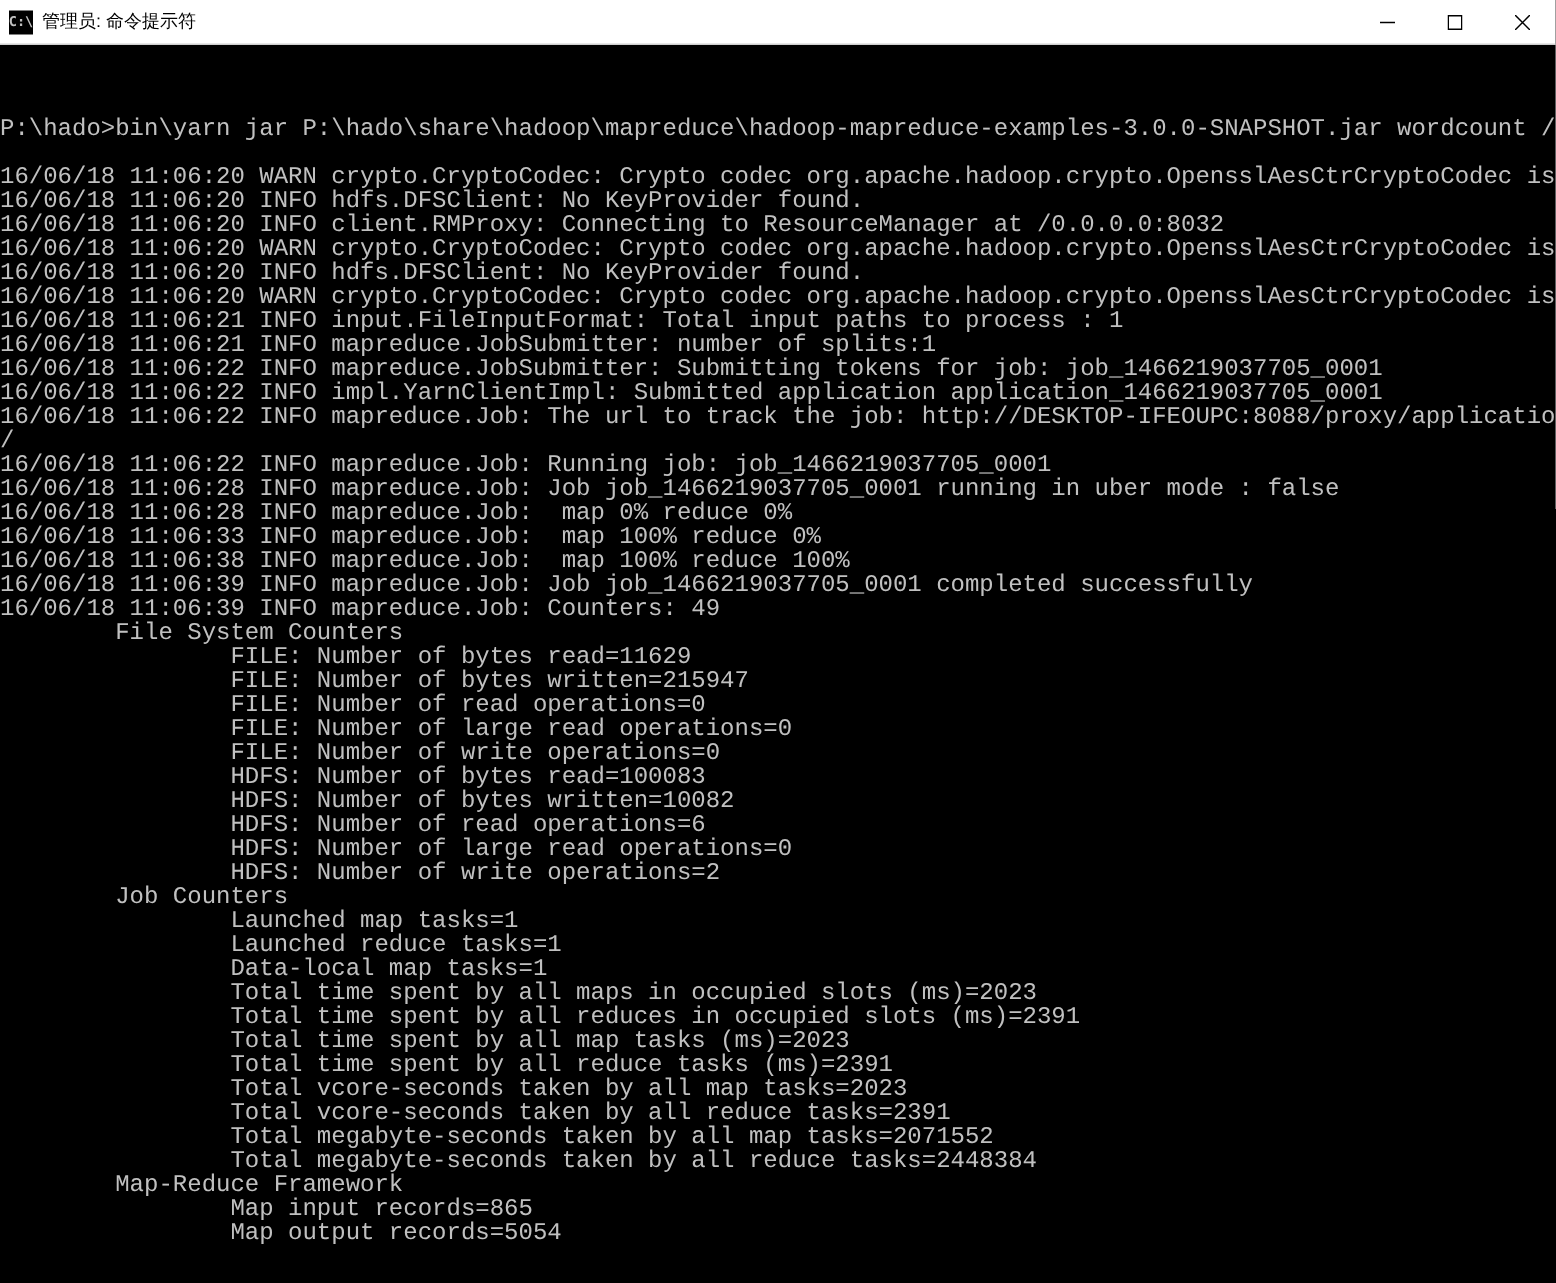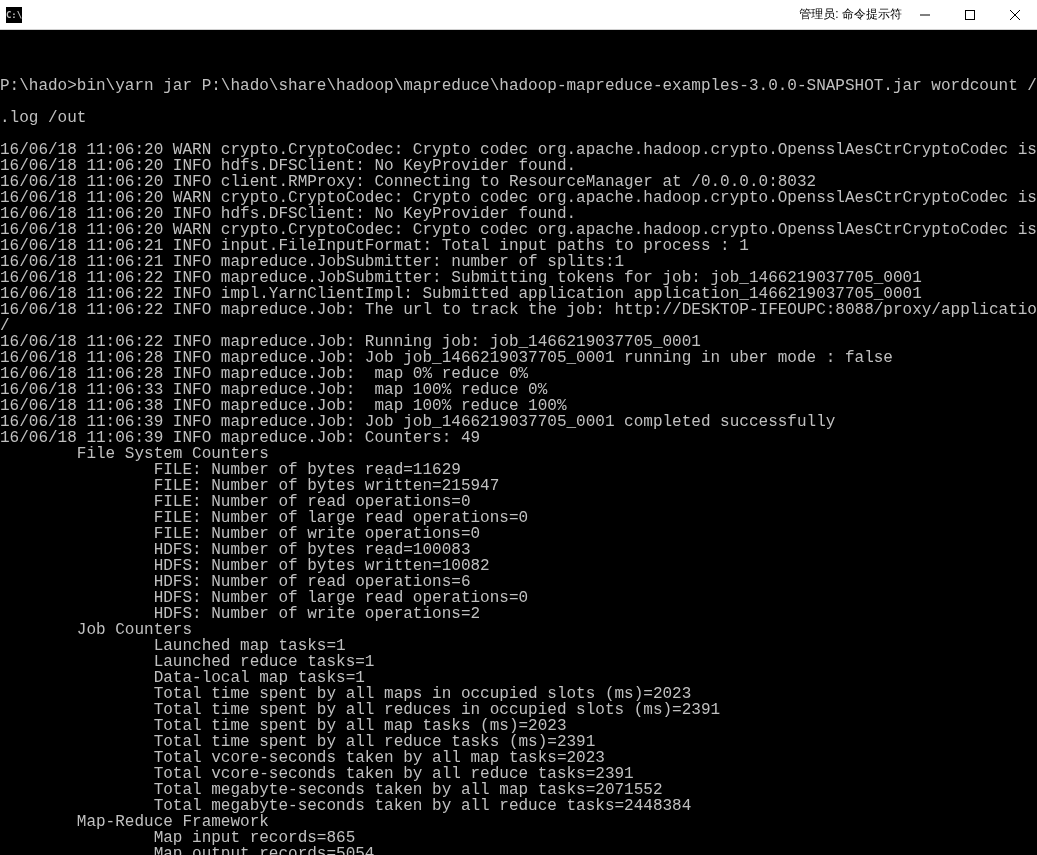--- a/index.html
+++ b/index.html
@@ -1,20 +1,20 @@
 <!DOCTYPE html>
 <html><head>
   <meta charset="utf-8">
   <style>
     * { margin: 0; padding: 0; box-sizing: border-box; }
     body { width: 1037px; height: 855px; font-family: SimSun, Consolas, monospace; background: #ffffff; overflow: hidden; }
     .titlebar { height: 30px; display: flex; align-items: center; background: #ffffff; border-bottom: 1px solid #d0d0d0; }
     .titlebar-icon { width: 16px; height: 16px; margin: 0 6px; background: #000; display:flex; align-items:center; justify-content:center; }
     .titlebar-icon-inner { color: #c0c0c0; font-size: 9px; font-weight:bold; font-family: Consolas, monospace; }
-    .titlebar-text { font-size: 12px; color: #000; flex: 1; font-family: SimSun, sans-serif; text-align: right; }
+    .titlebar-text { font-size: 12px; color: #000; flex: 1; font-family: SimSun, sans-serif; }
     .titlebar-controls { display: flex; }
     .titlebar-btn { width: 45px; height: 29px; display: flex; align-items: center; justify-content: center; }
     .titlebar-btn svg { width: 10px; height: 10px; stroke: #000; stroke-width: 1; fill: none; }
     .terminal { width: 1037px; height: 825px; background: #000000; color: #c0c0c0; font-family: "NSimSun", Consolas, "Courier New", monospace; font-size: 16px; line-height: 16px; padding: 0; white-space: pre; overflow: hidden; letter-spacing: 0; }
     .terminal .line { height: 16px; }
   </style>
 </head>
 <body>
 
 <div class="titlebar">
@@ -37,15 +37,14 @@
       <svg viewBox="0 0 10 10">
           <path d="M0 0 L10 10 M10 0 L0 10"></path>
         </svg>
     </div>
   </div>
 </div>
 
 <div class="terminal">
 <div class="line"></div>
 <div class="line"><span>P:\hado&gt;</span><span>bin\yarn jar P:\hado\share\hadoop\mapreduce\hadoop-mapreduce-examples-3.0.0-SNAPSHOT.jar wordcount /localhost.2016-06-10</span></div>
-<div class="line">.log /out</div>
 <div id="log-container"><div class="line">16/06/18 11:06:20 WARN crypto.CryptoCodec: Crypto codec org.apache.hadoop.crypto.OpensslAesCtrCryptoCodec is not available.</div><div class="line">16/06/18 11:06:20 INFO hdfs.DFSClient: No KeyProvider found.</div><div class="line">16/06/18 11:06:20 INFO client.RMProxy: Connecting to ResourceManager at /0.0.0.0:8032</div><div class="line">16/06/18 11:06:20 WARN crypto.CryptoCodec: Crypto codec org.apache.hadoop.crypto.OpensslAesCtrCryptoCodec is not available.</div><div class="line">16/06/18 11:06:20 INFO hdfs.DFSClient: No KeyProvider found.</div><div class="line">16/06/18 11:06:20 WARN crypto.CryptoCodec: Crypto codec org.apache.hadoop.crypto.OpensslAesCtrCryptoCodec is not available.</div><div class="line">16/06/18 11:06:21 INFO input.FileInputFormat: Total input paths to process : 1</div><div class="line">16/06/18 11:06:21 INFO mapreduce.JobSubmitter: number of splits:1</div><div class="line">16/06/18 11:06:22 INFO mapreduce.JobSubmitter: Submitting tokens for job: job_1466219037705_0001</div><div class="line">16/06/18 11:06:22 INFO impl.YarnClientImpl: Submitted application application_1466219037705_0001</div><div class="line">16/06/18 11:06:22 INFO mapreduce.Job: The url to track the job: http://DESKTOP-IFEOUPC:8088/proxy/application_1466219037705_0001</div><div class="line">/</div><div class="line">16/06/18 11:06:22 INFO mapreduce.Job: Running job: job_1466219037705_0001</div><div class="line">16/06/18 11:06:28 INFO mapreduce.Job: Job job_1466219037705_0001 running in uber mode : false</div><div class="line">16/06/18 11:06:28 INFO mapreduce.Job:  map 0% reduce 0%</div><div class="line">16/06/18 11:06:33 INFO mapreduce.Job:  map 100% reduce 0%</div><div class="line">16/06/18 11:06:38 INFO mapreduce.Job:  map 100% reduce 100%</div><div class="line">16/06/18 11:06:39 INFO mapreduce.Job: Job job_1466219037705_0001 completed successfully</div><div class="line">16/06/18 11:06:39 INFO mapreduce.Job: Counters: 49</div><div class="line">        File System Counters</div><div class="line">                FILE: Number of bytes read=11629</div><div class="line">                FILE: Number of bytes written=215947</div><div class="line">                FILE: Number of read operations=0</div><div class="line">                FILE: Number of large read operations=0</div><div class="line">                FILE: Number of write operations=0</div><div class="line">                HDFS: Number of bytes read=100083</div><div class="line">                HDFS: Number of bytes written=10082</div><div class="line">                HDFS: Number of read operations=6</div><div class="line">                HDFS: Number of large read operations=0</div><div class="line">                HDFS: Number of write operations=2</div><div class="line">        Job Counters </div><div class="line">                Launched map tasks=1</div><div class="line">                Launched reduce tasks=1</div><div class="line">                Data-local map tasks=1</div><div class="line">                Total time spent by all maps in occupied slots (ms)=2023</div><div class="line">                Total time spent by all reduces in occupied slots (ms)=2391</div><div class="line">                Total time spent by all map tasks (ms)=2023</div><div class="line">                Total time spent by all reduce tasks (ms)=2391</div><div class="line">                Total vcore-seconds taken by all map tasks=2023</div><div class="line">                Total vcore-seconds taken by all reduce tasks=2391</div><div class="line">                Total megabyte-seconds taken by all map tasks=2071552</div><div class="line">                Total megabyte-seconds taken by all reduce tasks=2448384</div><div class="line">        Map-Reduce Framework</div><div class="line">                Map input records=865</div><div class="line">                Map output records=5054</div></div>
 </div>
 
 </body></html>

